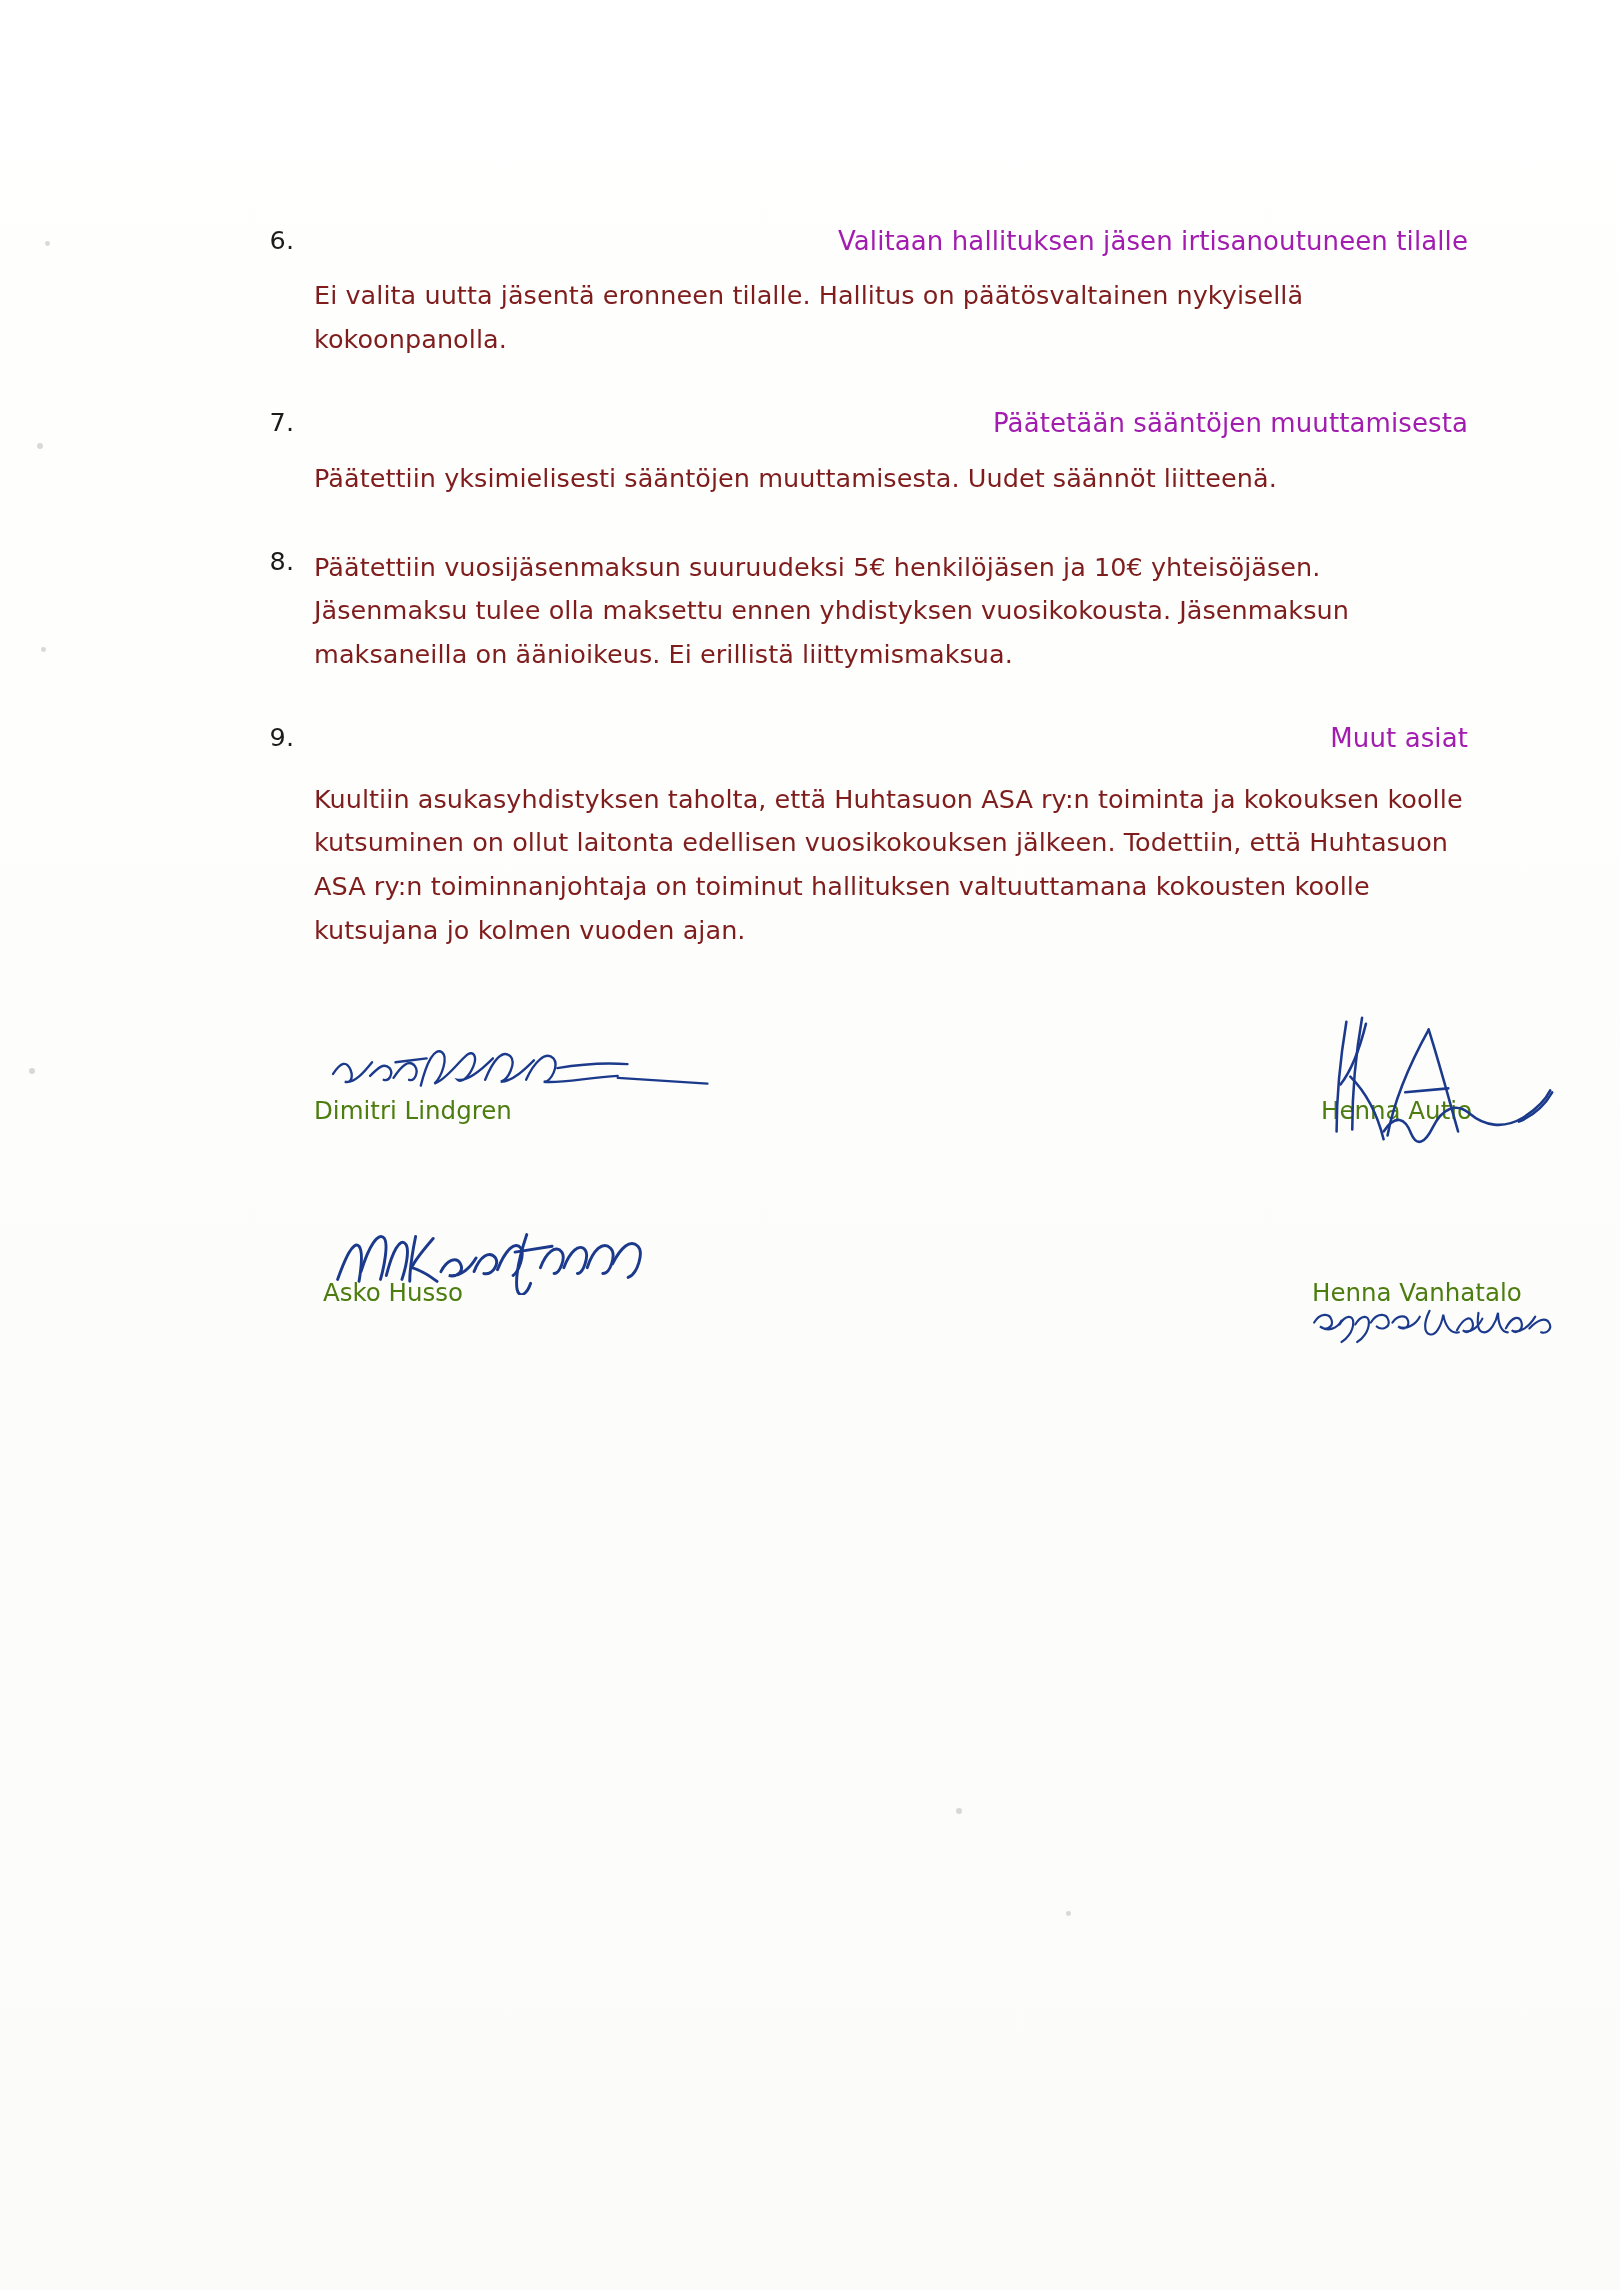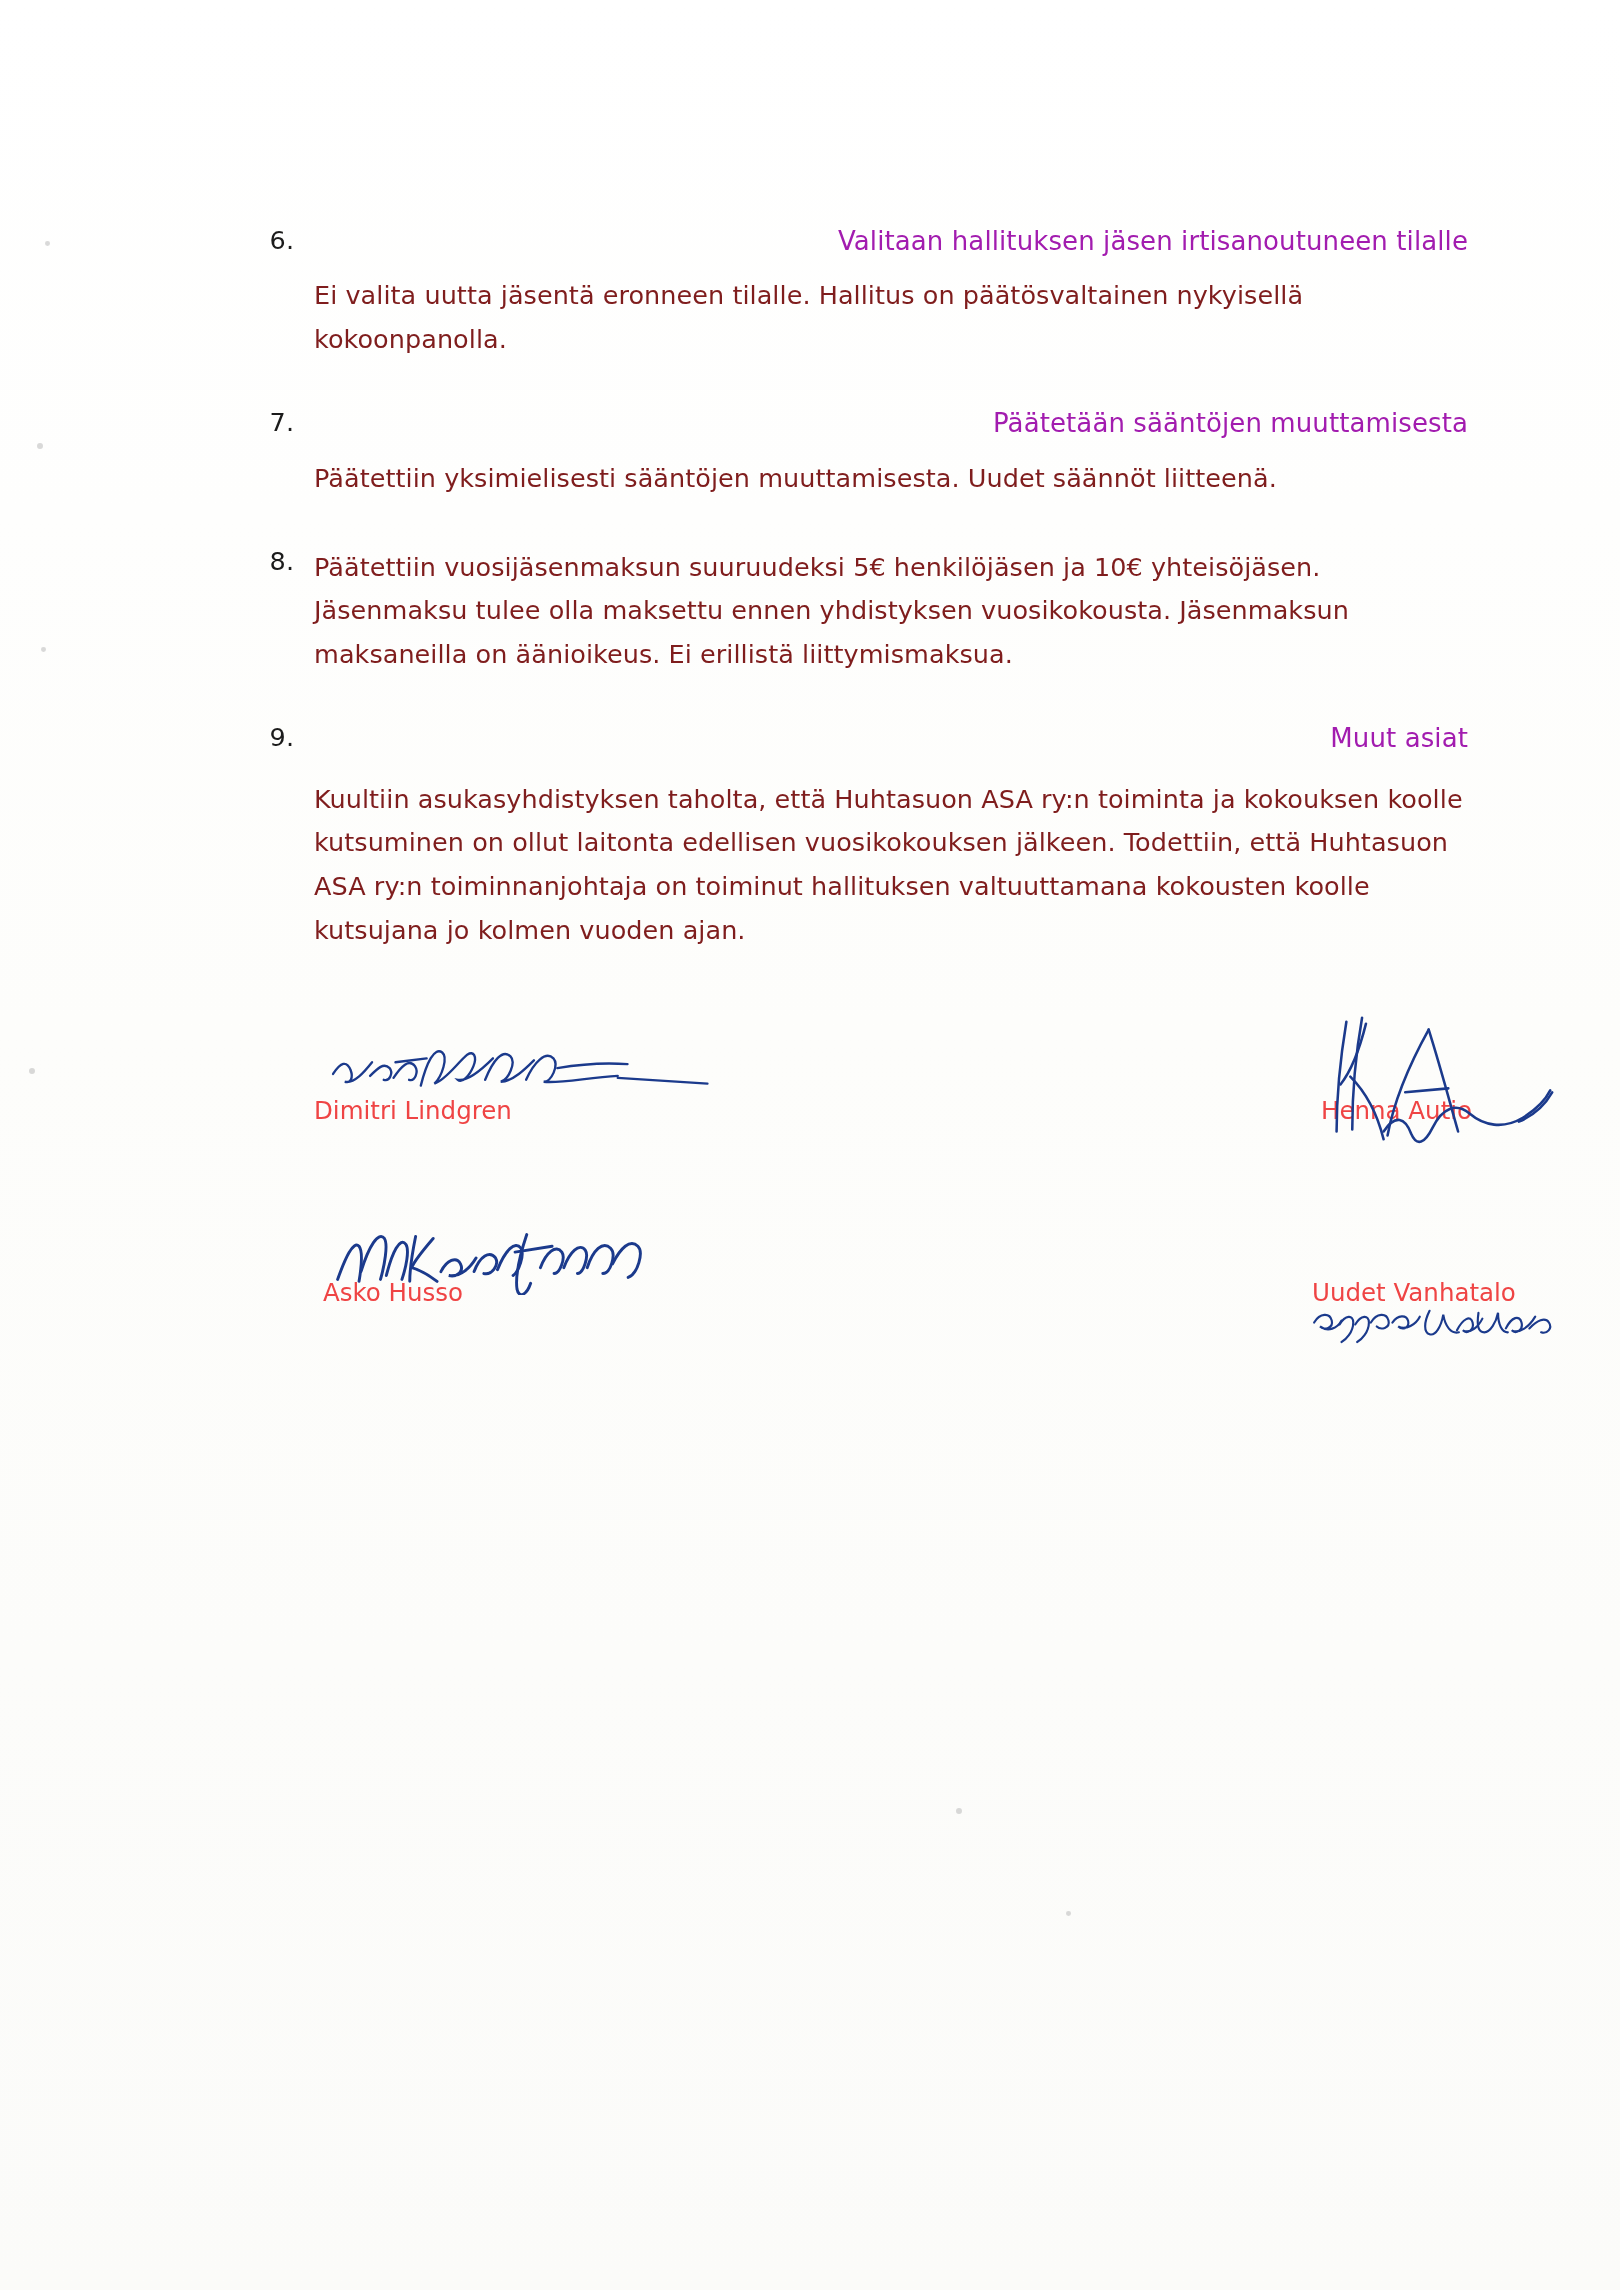--- a/index.html
+++ b/index.html
@@ -81,21 +81,21 @@
   .signatures {
     position: relative;
     margin-top: 39px;
     height: 412px;
   }
   .sig-block {
     position: absolute;
   }
   .sig-name {
     font-size: 24.5px;
-    color: #ef4444;
+    color: #4d7c0f;
     white-space: nowrap;
   }
   .sig-mark {
     position: absolute;
     pointer-events: none;
   }
   .sig-mark svg { display: block; }
 
   
   .sig-1 { left: 61px; top: 90px; }
@@ -211,21 +211,21 @@
               <path d="M238 52 C244 36, 254 26, 260 34 C264 40, 258 58, 252 58"></path>
               <path d="M262 52 C268 34, 278 24, 286 32 C292 38, 286 58, 278 58"></path>
               <path d="M288 48 C296 32, 306 22, 314 30 C320 36, 314 58, 304 62"></path>
             </g>
           </svg>
         </div>
         <div class="sig-name">Asko Husso</div>
       </div>
 
       <div class="sig-block sig-4">
-        <div class="sig-name">Uudet Vanhatalo</div>
+        <div class="sig-name">Henna Vanhatalo</div>
         <div class="sig-mark">
           <svg width="245" height="45" viewBox="0 0 250 46">
             <g fill="none" stroke="#1b3a8c" stroke-width="2.2" stroke-linecap="round">
               <path d="M4 22 C10 12, 20 12, 22 20 C24 28, 14 30, 10 26 C18 32, 28 28, 32 20"></path>
               <path d="M30 24 C36 14, 44 14, 44 22 C44 32, 36 40, 32 42"></path>
               <path d="M46 24 C52 14, 60 14, 60 22 C60 32, 52 40, 48 42"></path>
               <path d="M62 22 C68 12, 78 12, 80 20 C82 28, 72 30, 68 26"></path>
               <path d="M84 22 C90 14, 98 14, 100 20 C102 28, 94 30, 90 26 C98 30, 108 24, 112 16"></path>
               <path d="M122 10 C116 22, 116 32, 122 34 C128 36, 134 26, 136 14 C138 26, 144 34, 152 32"></path>
               <path d="M150 30 C156 18, 164 14, 166 22 C168 30, 160 34, 156 30 C164 34, 172 26, 176 18"></path>

